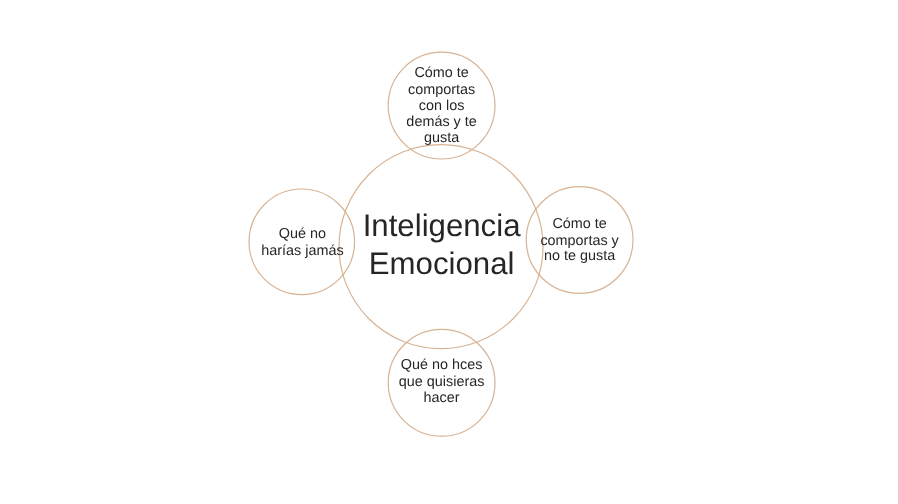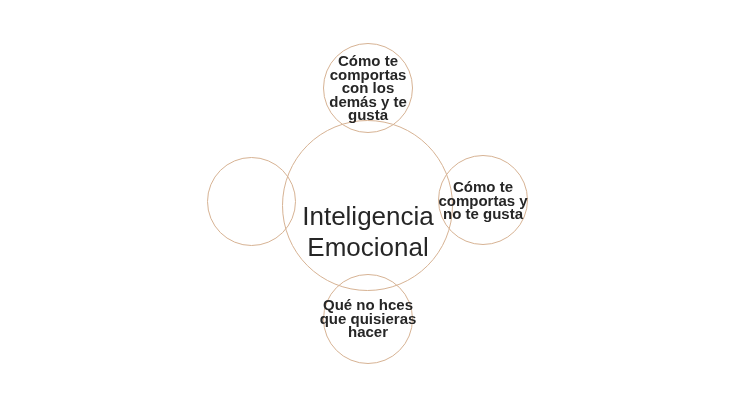--- a/index.html
+++ b/index.html
@@ -34,27 +34,26 @@
     text-align: center;
     color: var(--text, #262626);
     white-space: nowrap;
   }
   .label-center {
     left: 368px; top: 204px;
     width: 220px;
     font-size: 26px;
     line-height: 31px;
     font-weight: 400;
-    margin-top: 28px;
   }
   .label-sat {
     width: 100px;
-    font-size: 15px;
+    font-size: 12px;
     line-height: 13.5px;
-    font-weight: 700;
+    font-weight: 400;
   }
   .label-top    { left: 368px; top: 88px; }
   .label-left   { left: 252px; top: 202px; }
   .label-right  { left: 483px; top: 200px; }
   .label-bottom { left: 368px; top: 318px; text-align: center; }
 </style>
 </head>
 <body>
 
 <div class="canvas">
@@ -62,18 +61,19 @@
   <div class="circle c-center"></div>
   <div class="circle c-top"></div>
   <div class="circle c-left"></div>
   <div class="circle c-right"></div>
   <div class="circle c-bottom"></div>
 
   <div class="label label-center">Inteligencia<br>Emocional</div>
 
   <div class="label label-sat label-top">Cómo te<br>comportas<br>con los<br>demás y te<br>gusta</div>
 
+  <div class="label label-sat label-left">Qué no<br>harías jamás</div>
 
   <div class="label label-sat label-right">Cómo te<br>comportas y<br>no te gusta</div>
 
   <div class="label label-sat label-bottom">Qué no hces<br>que quisieras<br>hacer</div>
 
 </div>
 
 </body></html>

